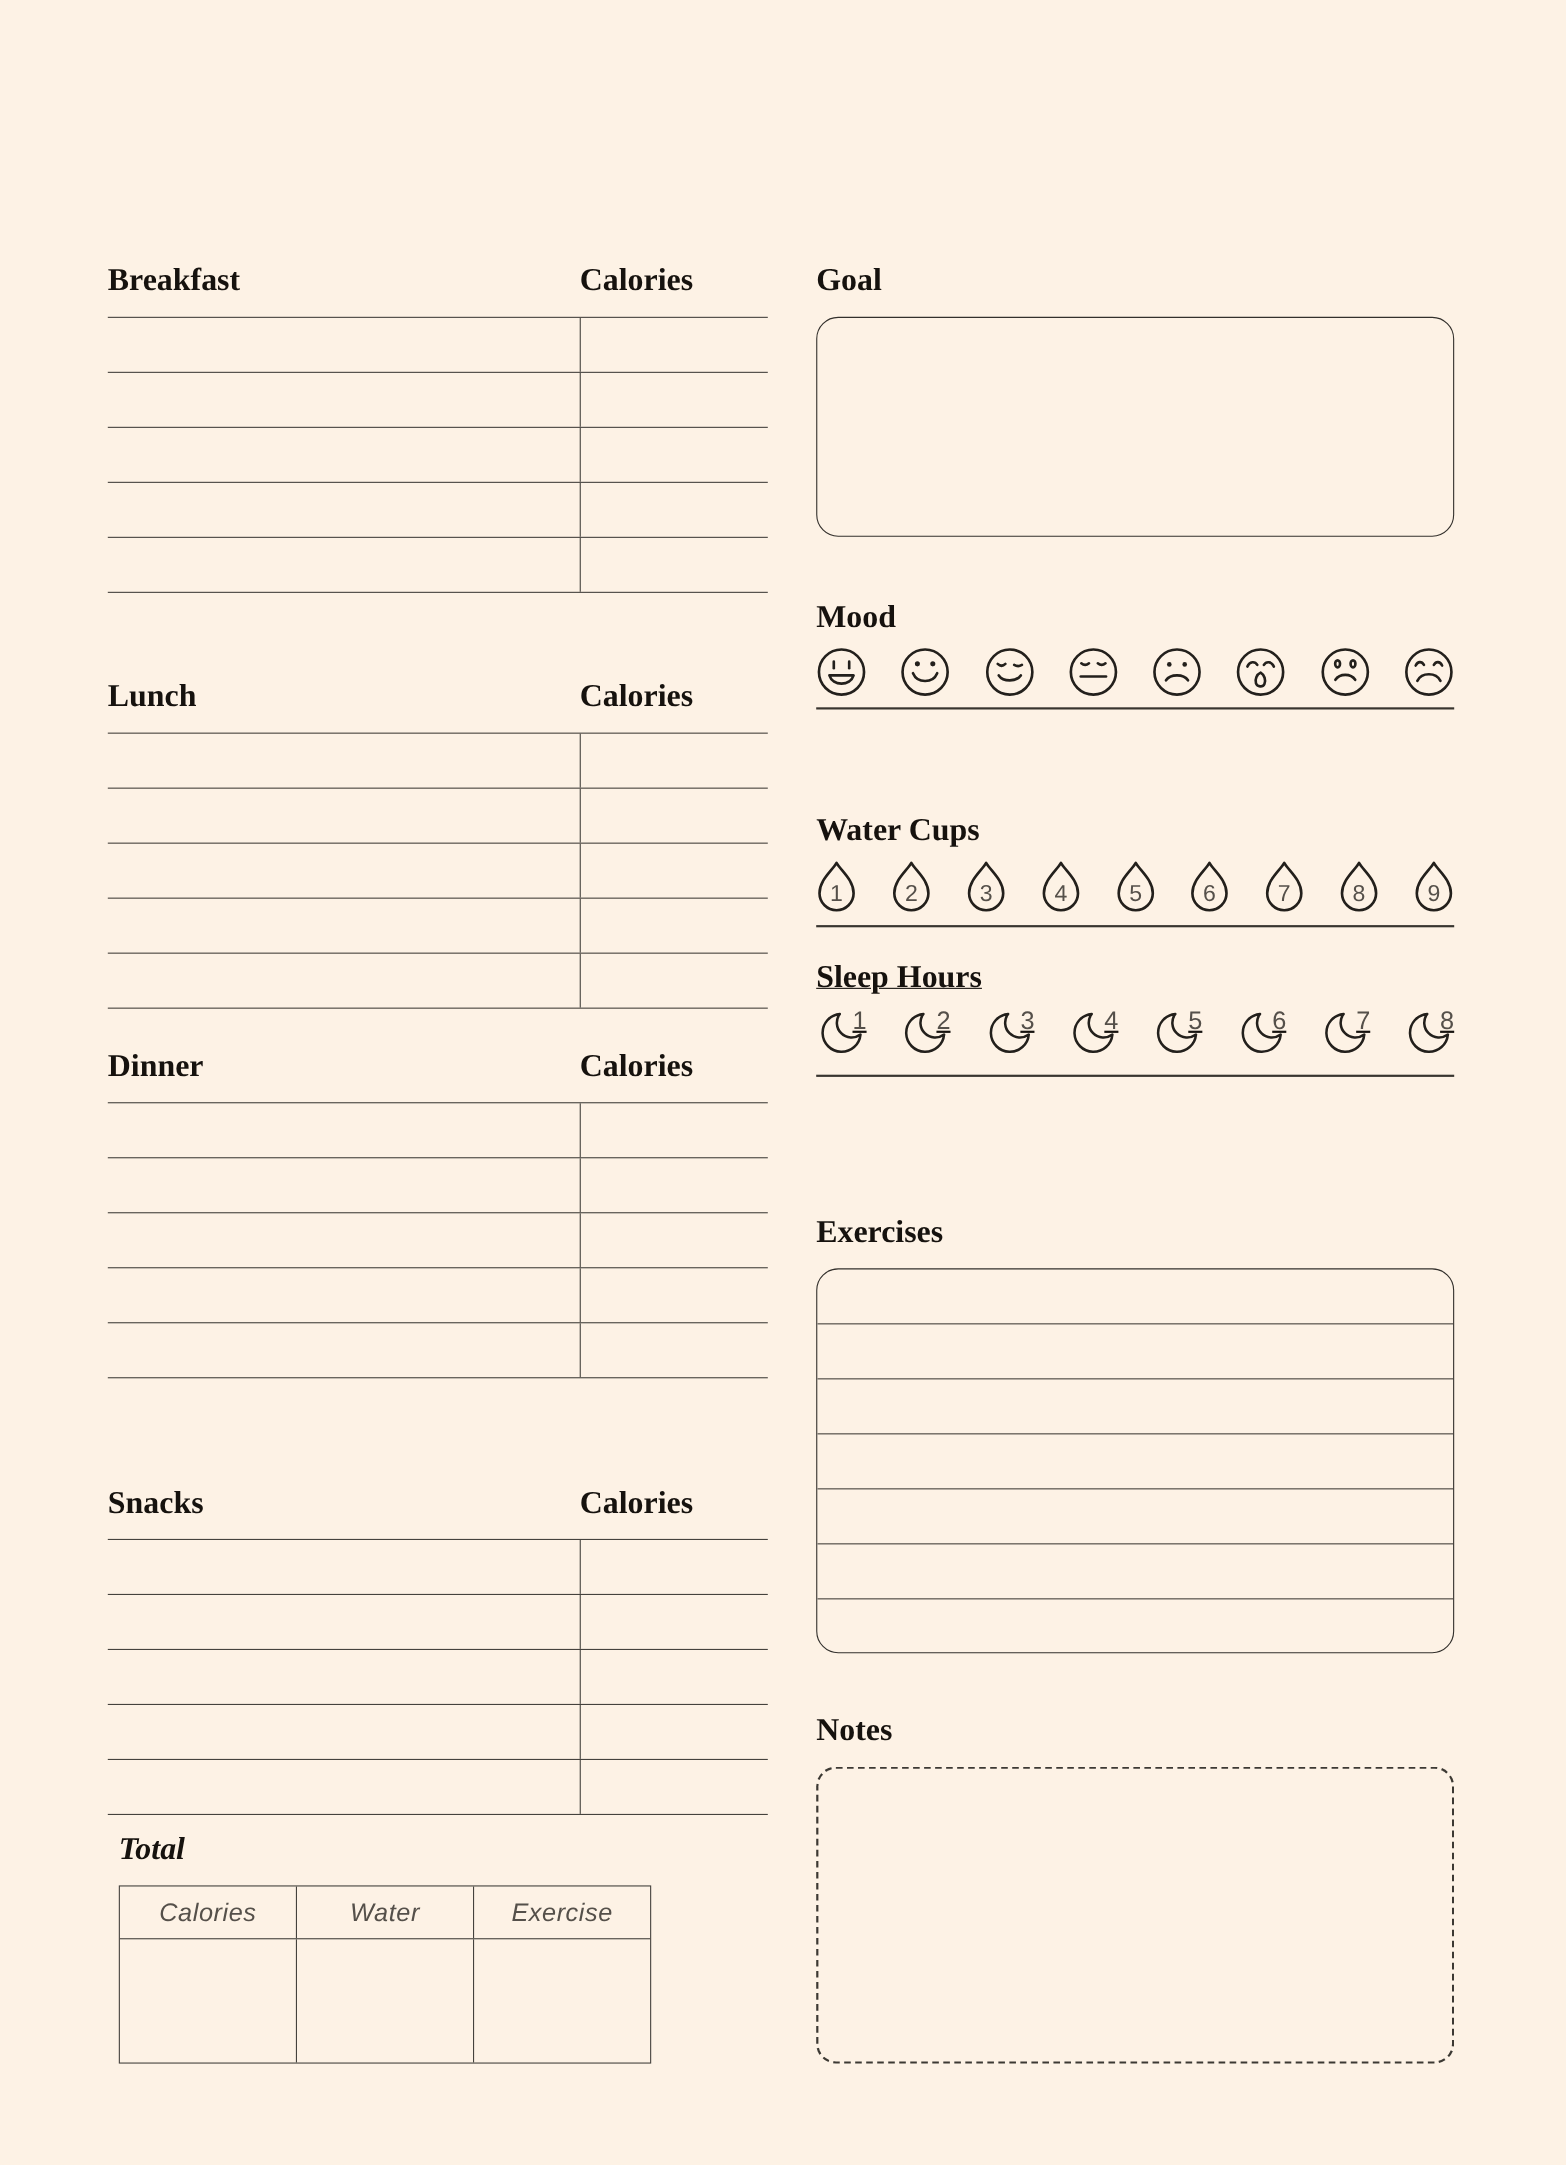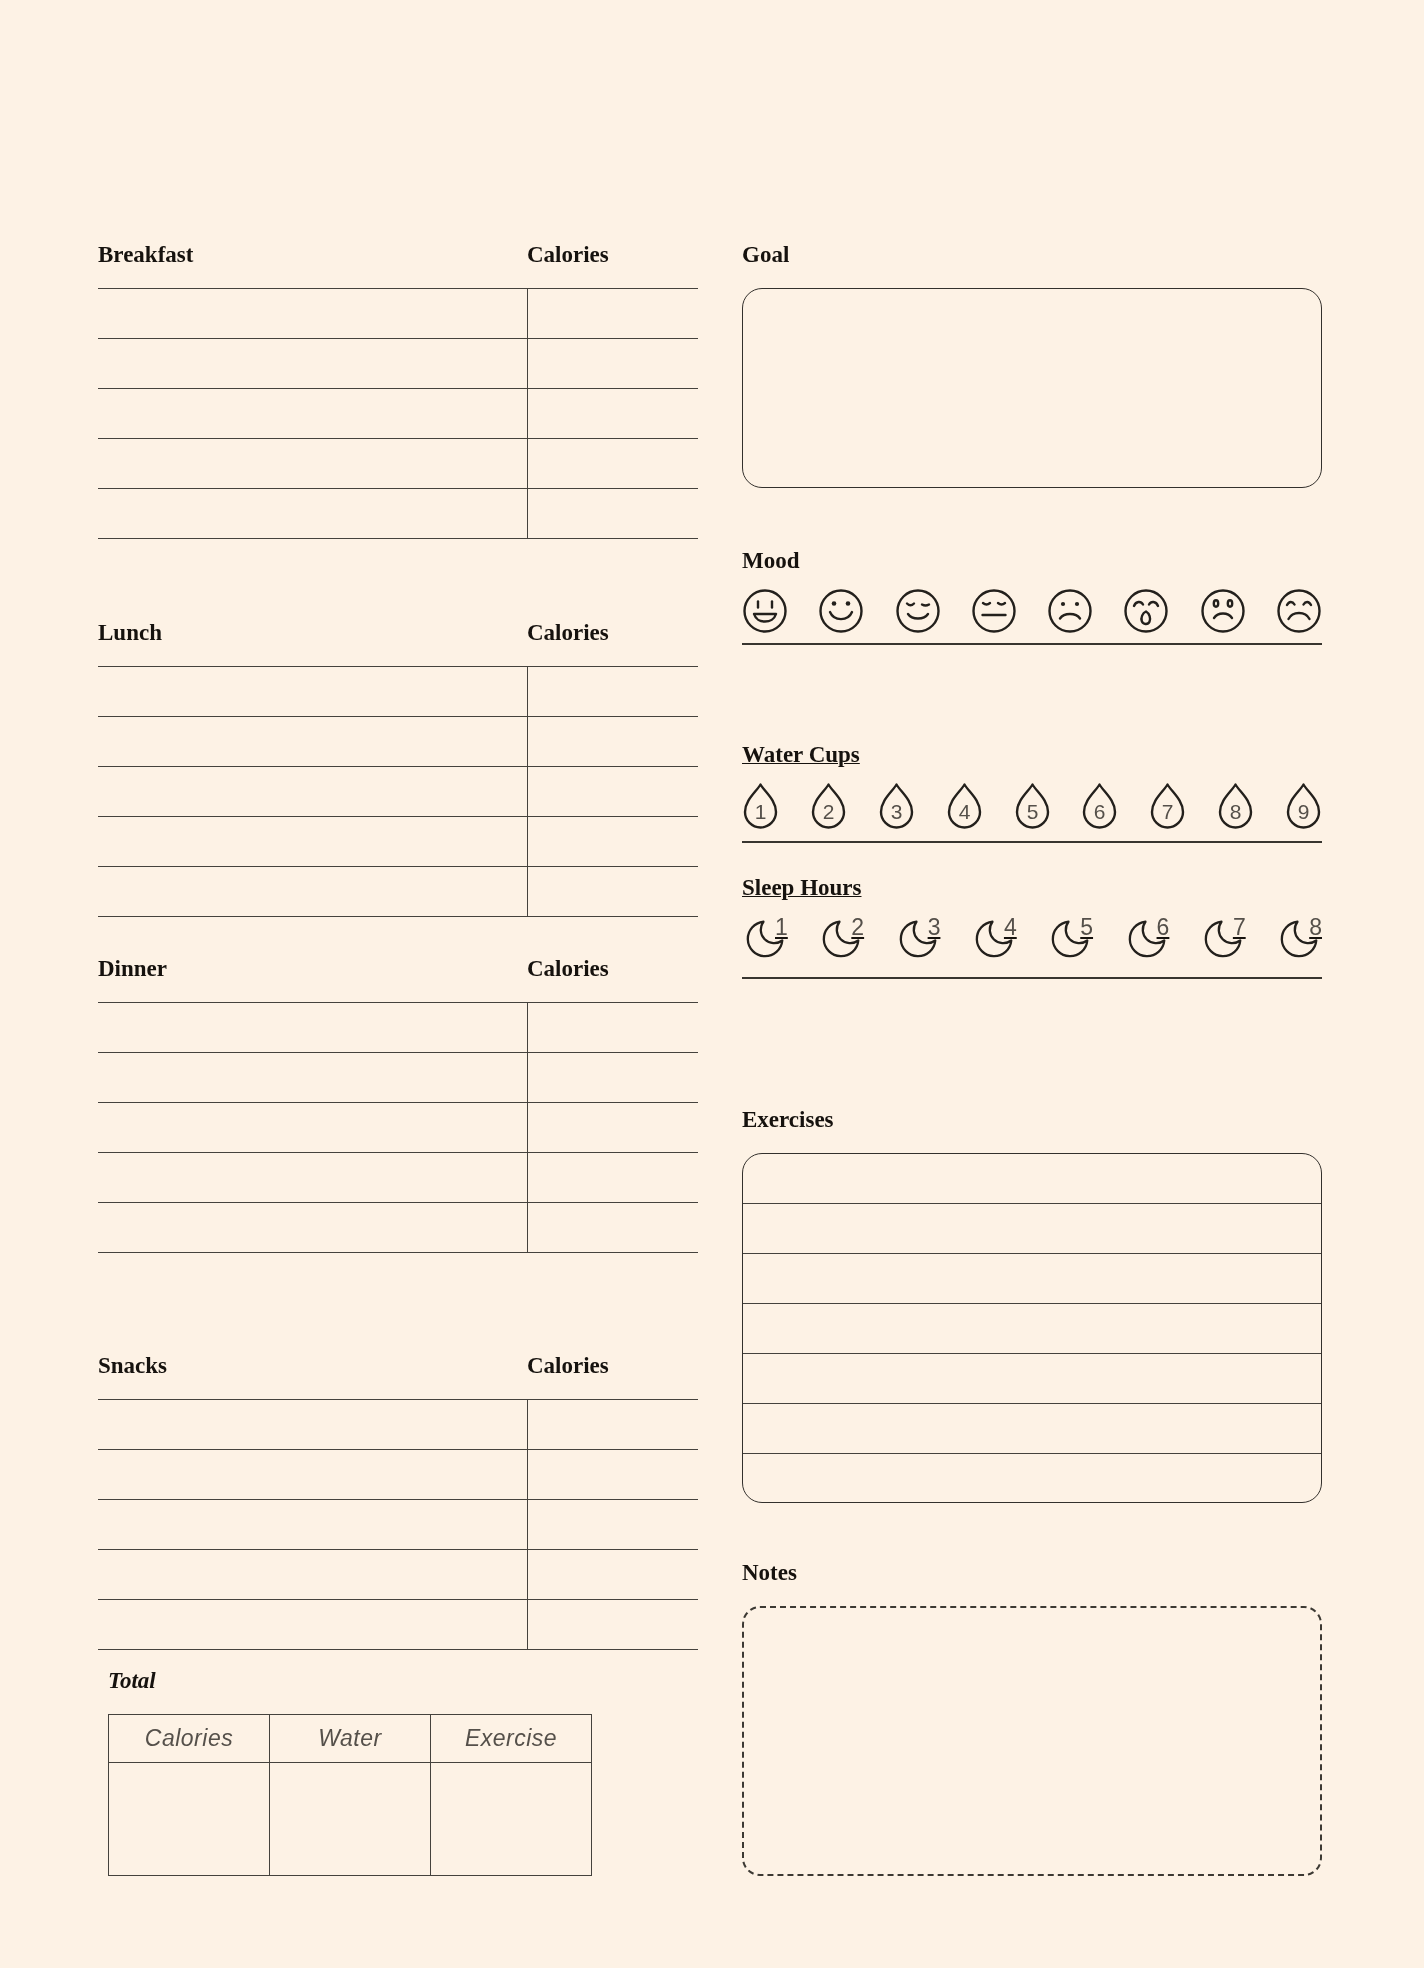--- a/index.html
+++ b/index.html
@@ -24,21 +24,21 @@
     text-align:center;
     font-family:"DejaVu Serif",serif;
     font-style:italic;font-weight:700;
     font-size:76px;line-height:1.45;
     letter-spacing:-3px;
     color:var(--ink);
   }
   
   .sec-label{
     font-family:"Liberation Serif","DejaVu Serif",serif;
-    font-weight:700;font-size:23px;line-height:34px;
+    font-weight:700;font-size:29px;line-height:34px;
     color:var(--ink);
   }
   
   .meal{position:absolute;left:98px;width:600px;}
   .meal-head{position:relative;height:34px;}
   .meal-head .cal-label{position:absolute;left:429px;top:0;}
   .meal-table{margin-top:16px;border-top:1.6px solid var(--rule);}
   .meal-row{display:flex;height:50px;border-bottom:1.6px solid var(--rule);}
   .food-cell{width:429px;height:100%;}
   .cal-cell{flex:1;height:100%;border-left:1.6px solid var(--rule);}
@@ -54,21 +54,21 @@
   .total-cell{flex:1;display:flex;align-items:center;justify-content:center;}
   .total-cell + .total-cell{border-left:1.6px solid var(--rule);}
   .total-col-label{
     font-family:"Liberation Sans",sans-serif;
     font-size:23px;color:var(--muted);letter-spacing:.5px;
   }
   
   .rsec{position:absolute;left:742px;width:580px;}
   #sec-goal{top:238px;}
   #sec-mood{top:544px;}
-  #sec-water{top:738px;text-decoration:underline;}
+  #sec-water{top:738px;}
   #sec-sleep{top:871px;text-decoration:underline;}
   #sec-exercises{top:1103px;}
   #sec-notes{top:1556px;}
   .goal-box{
     margin-top:16px;height:200px;
     border:1.8px solid #33302c;border-radius:20px;
   }
   .icon-row{
     margin-top:10px;display:flex;
     justify-content:space-between;align-items:flex-start;

